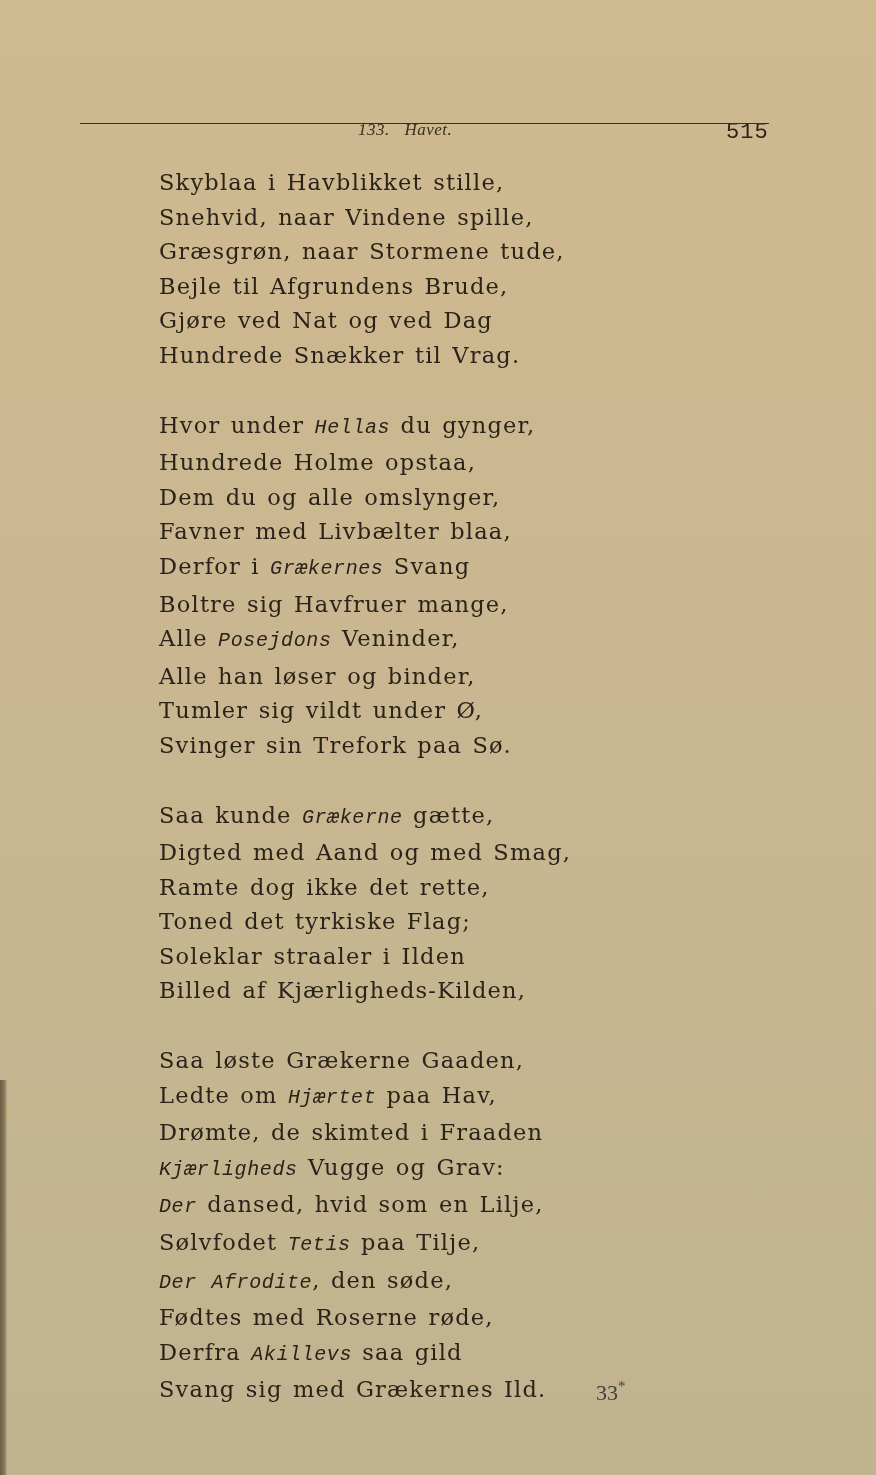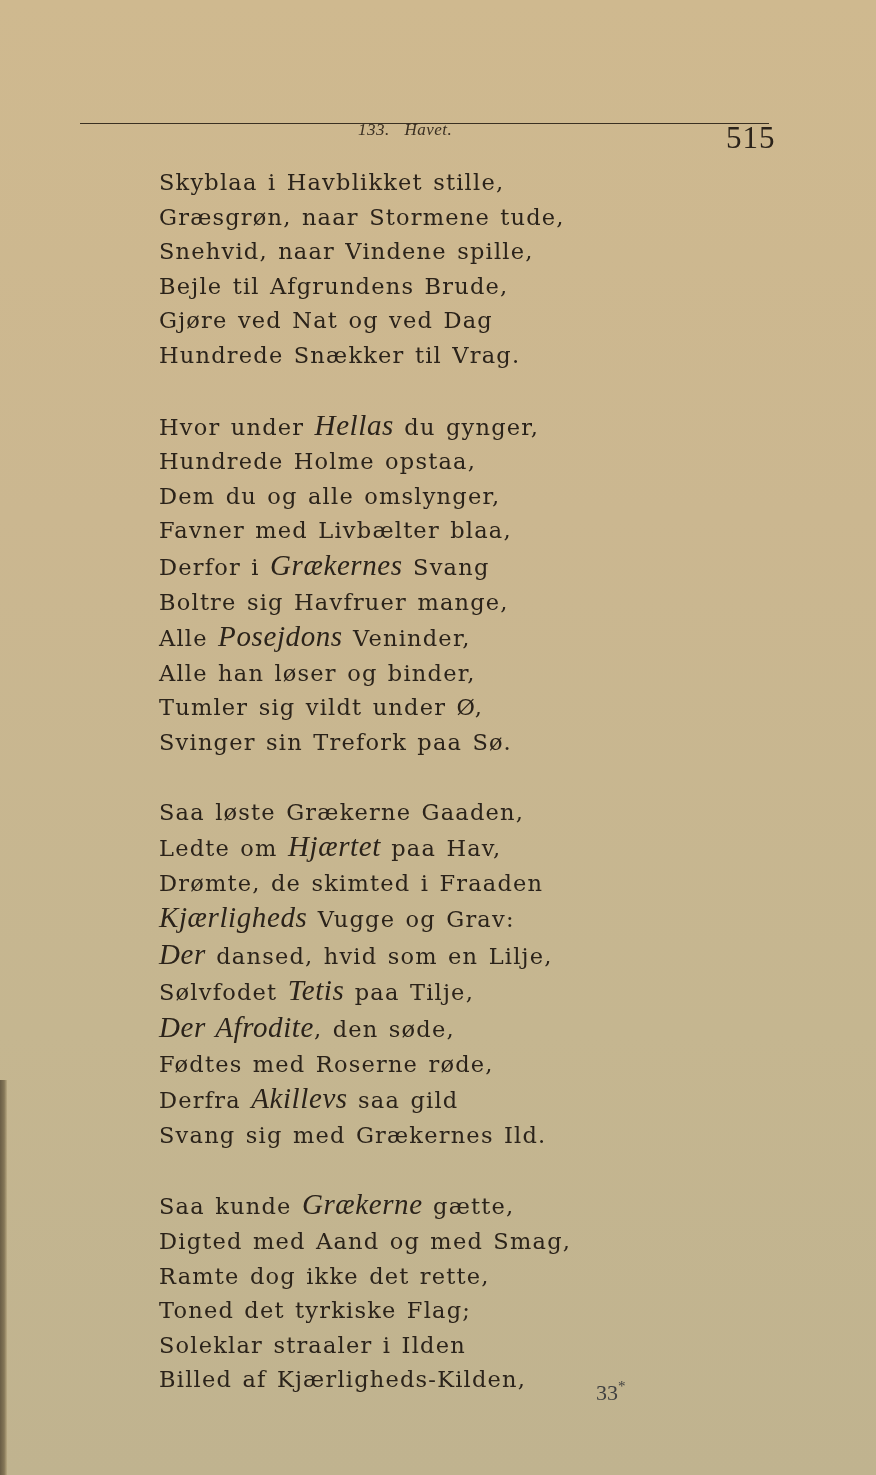--- a/index.html
+++ b/index.html
@@ -42,22 +42,22 @@
       letter-spacing: 0.5px;
       color: #3a2f22;
     }
     .running-title .num {
       margin-right: 10px;
     }
     .page-number {
       position: absolute;
       left: 726px;
       top: 4px;
-      font-family: Liberation Serif, serif;
-      font-size: 31px;
+      font-family: Liberation Mono, monospace;
+      font-size: 22px;
       letter-spacing: 1px;
       color: #2b231a;
     }
     .head-rule {
       position: absolute;
       left: 80px;
       top: 123px;
       width: 689px;
       height: 0;
       border-top: 1.5px solid #3a3022;
@@ -73,23 +73,23 @@
     }
     .line {
       font-family: "DejaVu Serif", serif;
       font-size: 22.5px;
       line-height: 34.6px;
       letter-spacing: 1.2px;
       word-spacing: 2px;
       white-space: nowrap;
     }
     .line em {
-      font-family: Liberation Serif, serif;
+      font-family: Liberation Mono, monospace;
       font-style: italic;
-      font-size: 29px;
+      font-size: 20px;
       letter-spacing: 0.6px;
     }
     .signature-mark {
       position: absolute;
       left: 596px;
       top: 1378px;
       font-family: "Liberation Serif", serif;
       font-size: 22px;
       color: #404040;
     }
@@ -109,53 +109,53 @@
     <span>Havet.</span>
   </div>
   <div class="page-number">515</div>
 </div>
 
 <div class="head-rule"></div>
 
 <div class="poem" id="poem">
     <div class="stanza">
       <div class="line"><span>Skyblaa i Havblikket stille,</span></div>
+      <div class="line"><span>Snehvid, naar Vindene spille,</span></div>
       <div class="line"><span>Græsgrøn, naar Stormene tude,</span></div>
-      <div class="line"><span>Snehvid, naar Vindene spille,</span></div>
       <div class="line"><span>Bejle til Afgrundens Brude,</span></div>
       <div class="line"><span>Gjøre ved Nat og ved Dag</span></div>
       <div class="line"><span>Hundrede Snækker til Vrag.</span></div>
     </div>
     <div class="stanza">
       <div class="line"><span>Hvor under </span><em>Hellas</em><span> du gynger,</span></div>
       <div class="line"><span>Hundrede Holme opstaa,</span></div>
       <div class="line"><span>Dem du og alle omslynger,</span></div>
       <div class="line"><span>Favner med Livbælter blaa,</span></div>
       <div class="line"><span>Derfor i </span><em>Grækernes</em><span> Svang</span></div>
       <div class="line"><span>Boltre sig Havfruer mange,</span></div>
       <div class="line"><span>Alle </span><em>Posejdons</em><span> Veninder,</span></div>
       <div class="line"><span>Alle han løser og binder,</span></div>
       <div class="line"><span>Tumler sig vildt under Ø,</span></div>
       <div class="line"><span>Svinger sin Trefork paa Sø.</span></div>
     </div>
     <div class="stanza">
+      <div class="line"><span>Saa kunde </span><em>Grækerne</em><span> gætte,</span></div>
+      <div class="line"><span>Digted med Aand og med Smag,</span></div>
+      <div class="line"><span>Ramte dog ikke det rette,</span></div>
+      <div class="line"><span>Toned det tyrkiske Flag;</span></div>
+      <div class="line"><span>Soleklar straaler i Ilden</span></div>
+      <div class="line"><span>Billed af Kjærligheds-Kilden,</span></div>
+    </div>
+    <div class="stanza">
       <div class="line"><span>Saa løste Grækerne Gaaden,</span></div>
       <div class="line"><span>Ledte om </span><em>Hjærtet</em><span> paa Hav,</span></div>
       <div class="line"><span>Drømte, de skimted i Fraaden</span></div>
       <div class="line"><em>Kjærligheds</em><span> Vugge og Grav:</span></div>
       <div class="line"><em>Der</em><span> dansed, hvid som en Lilje,</span></div>
       <div class="line"><span>Sølvfodet </span><em>Tetis</em><span> paa Tilje,</span></div>
       <div class="line"><em>Der Afrodite</em><span>, den søde,</span></div>
       <div class="line"><span>Fødtes med Roserne røde,</span></div>
       <div class="line"><span>Derfra </span><em>Akillevs</em><span> saa gild</span></div>
       <div class="line"><span>Svang sig med Grækernes Ild.</span></div>
     </div>
-    <div class="stanza">
-      <div class="line"><span>Saa kunde </span><em>Grækerne</em><span> gætte,</span></div>
-      <div class="line"><span>Digted med Aand og med Smag,</span></div>
-      <div class="line"><span>Ramte dog ikke det rette,</span></div>
-      <div class="line"><span>Toned det tyrkiske Flag;</span></div>
-      <div class="line"><span>Soleklar straaler i Ilden</span></div>
-      <div class="line"><span>Billed af Kjærligheds-Kilden,</span></div>
-    </div>
   </div>
 
 <div class="signature-mark"><span>33</span><sup>*</sup></div>
 
 </body></html>

